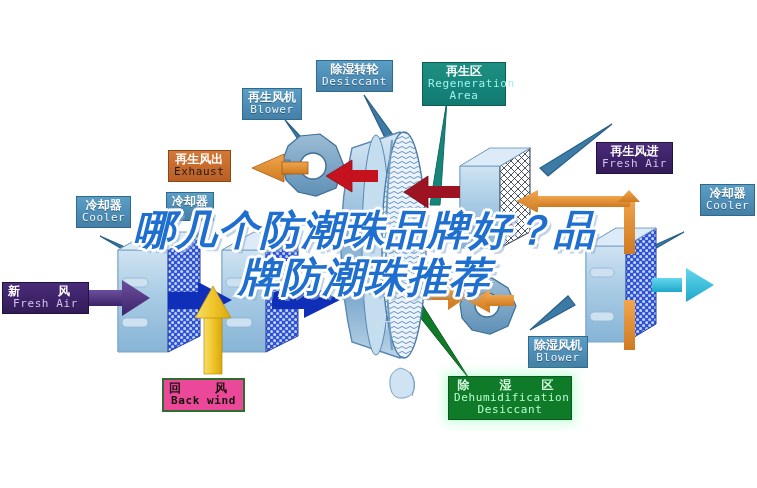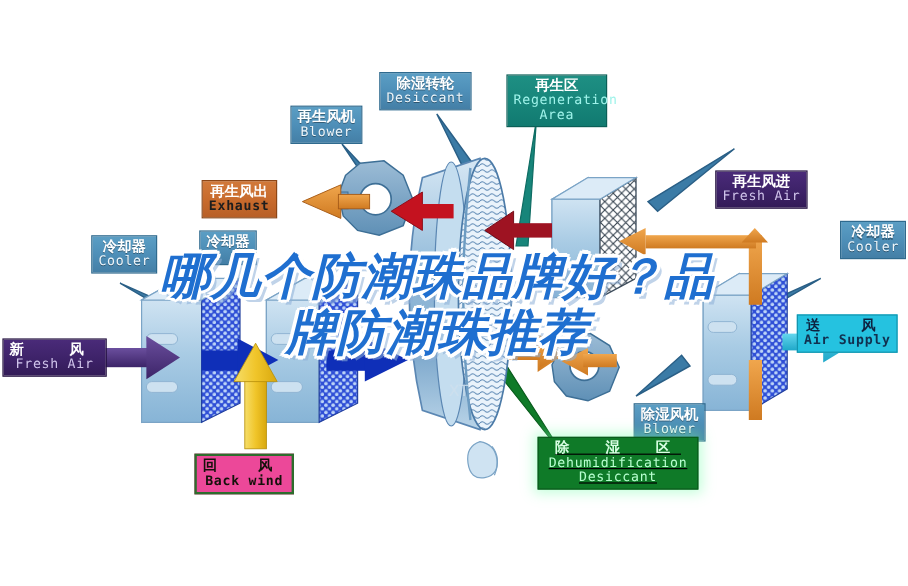--- a/index.html
+++ b/index.html
@@ -50,21 +50,21 @@
   .sty-steel .cn{color:#ffffff;}
   .sty-steel .en{color:#eef6fb;}
 
   
   .sty-orange{
     background:linear-gradient(180deg,#d1793a 0%,#c76a2c 55%,#b85f26 100%);
     border:1px solid #8d4616;
     color:#ffffff;
   }
   .sty-orange .cn{color:#ffffff;}
-  .sty-orange .en{color:#1d1d1d;font-weight:bold;}
+  .sty-orange .en{color:#1d1d1d;font-weight:normal;}
 
   
   .sty-teal{
     background:linear-gradient(180deg,#1e8f83 0%,#17857a 55%,#117a70 100%);
     border:1px solid #0b5f57;
     white-space:normal;
   }
   .sty-teal .cn{color:#ffffff;}
   .sty-teal .en{color:#9ff3ea;}
 
@@ -378,28 +378,24 @@
   <div class="lbl sty-yellow" style="left:162px;top:378px;">
     <span class="cn">回　风</span>
     <span class="en">Back wind</span>
   </div>
 
   <div class="lbl sty-steel" style="left:508px;top:336px;">
     <span class="cn">除湿风机</span>
     <span class="en">Blower</span>
   </div>
 
-  <div class="lbl sty-green" style="left:448px;top:364px;width:134px;text-decoration:underline;">
+  <div class="lbl sty-green" style="left:448px;top:376px;width:124px;">
     <span class="cn">除　湿　区</span>
     <span class="en">Dehumidification Desiccant</span>
   </div>
 
-  <div class="lbl sty-cyan" style="left:664px;top:262px;">
-    <span class="cn">送　风</span>
-    <span class="en">Air Supply</span>
-  </div>
 
   <div id="headline">
     <span class="ln">哪几个防潮珠品牌好？品</span>
     <span class="ln">牌防潮珠推荐</span>
   </div>
 
 </div>
 
 </body></html>

